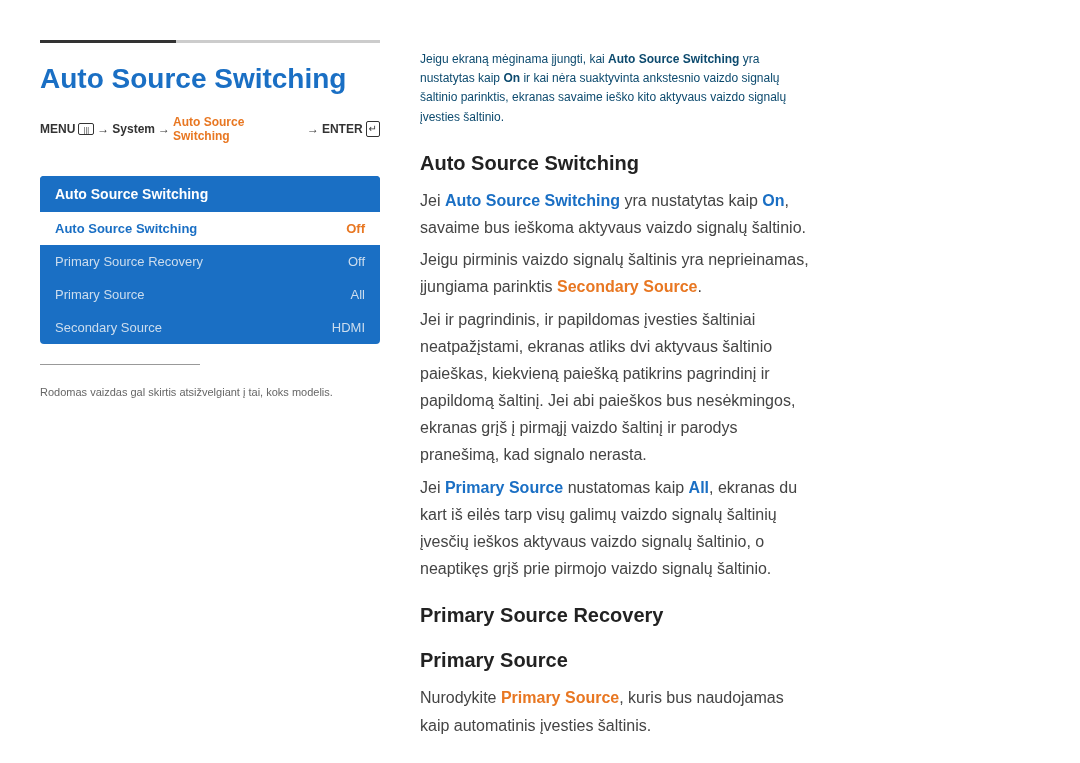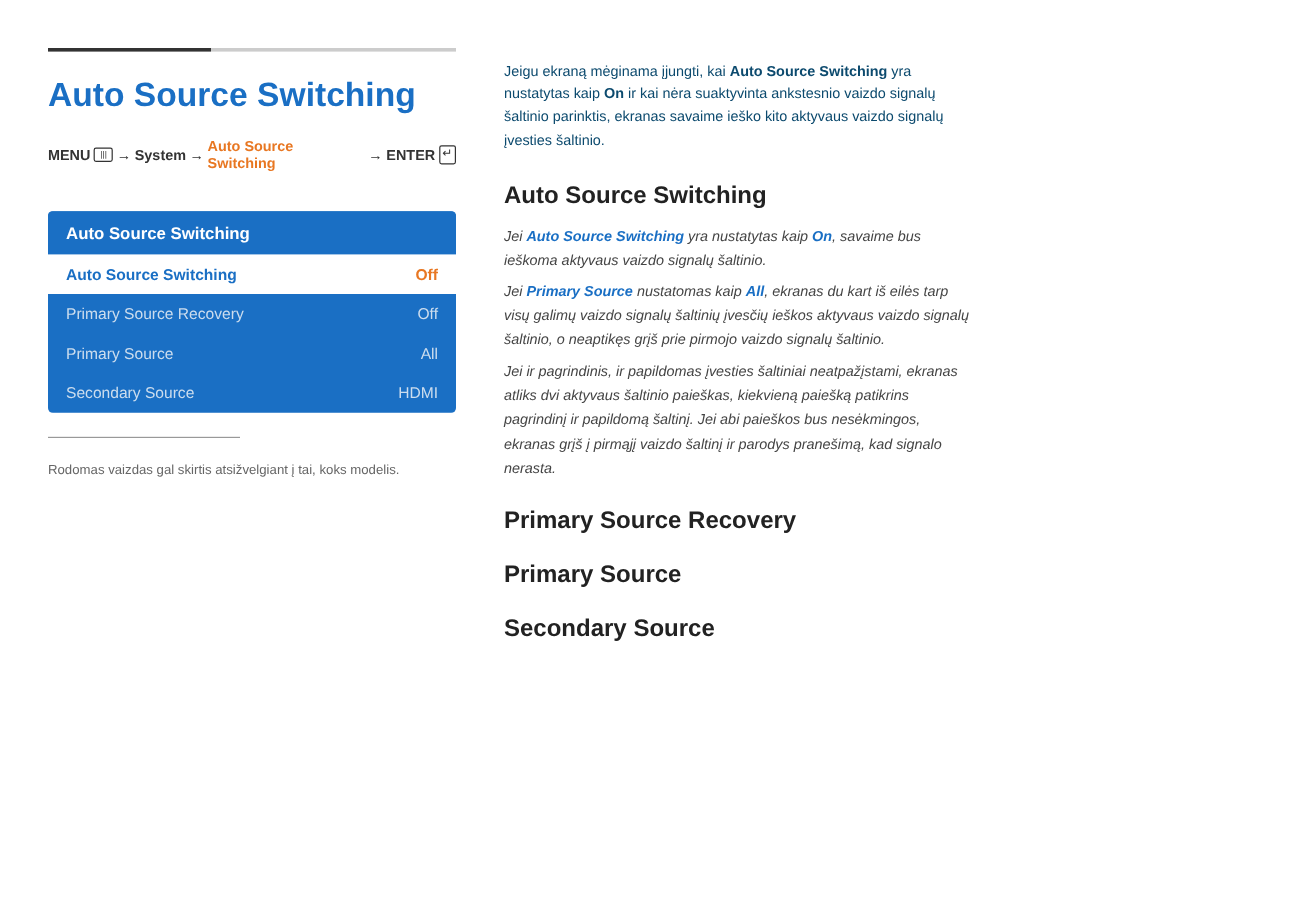--- a/index.html
+++ b/index.html
@@ -131,25 +131,24 @@
 
     .section-title {
       font-size: 20px;
       font-weight: bold;
       color: #222;
       margin-bottom: 12px;
       margin-top: 5px;
     }
 
     .section-text {
-      font-size: 12px;
+      font-size: 16px;
       color: #444;
       line-height: 1.7;
       margin-bottom: 5px;
-      font-style: italic;
     }
 
     .section-text .blue { color: #1a6fc4; font-weight: bold; }
     .section-text .orange { color: #e87722; font-weight: bold; }
 
     .section-block {
       margin-bottom: 22px;
     }
 
     .note-line {
@@ -218,32 +217,38 @@
     <div class="intro-text">
       Jeigu ekraną mėginama įjungti, kai <strong><span class="blue">Auto Source Switching</span></strong> yra nustatytas kaip <strong><span class="blue">On</span></strong> ir kai nėra suaktyvinta ankstesnio vaizdo signalų šaltinio parinktis, ekranas savaime ieško kito aktyvaus vaizdo signalų įvesties šaltinio.
     </div>
 
     <div class="section-block">
       <div class="section-title">Auto Source Switching</div>
       <div class="section-text">
         Jei <strong><span class="blue">Auto Source Switching</span></strong> yra nustatytas kaip <strong><span class="blue">On</span></strong>, savaime bus ieškoma aktyvaus vaizdo signalų šaltinio.
       </div>
       <div class="section-text">
+        Jeigu pirminis vaizdo signalų šaltinis yra neprieinamas, įjungiama parinktis <strong><span class="orange">Secondary Source</span></strong>.
+      </div>
+      <div class="section-text">
+        Jei ir pagrindinis, ir papildomas įvesties šaltiniai neatpažįstami, ekranas atliks dvi aktyvaus šaltinio paieškas, kiekvieną paiešką patikrins pagrindinį ir papildomą šaltinį. Jei abi paieškos bus nesėkmingos, ekranas grįš į pirmąjį vaizdo šaltinį ir parodys pranešimą, kad signalo nerasta.
+      </div>
+      <div class="section-text">
         Jei <strong><span class="blue">Primary Source</span></strong> nustatomas kaip <strong><span class="blue">All</span></strong>, ekranas du kart iš eilės tarp visų galimų vaizdo signalų šaltinių įvesčių ieškos aktyvaus vaizdo signalų šaltinio, o neaptikęs grįš prie pirmojo vaizdo signalų šaltinio.
       </div>
-      <div class="section-text">
-        Jei ir pagrindinis, ir papildomas įvesties šaltiniai neatpažįstami, ekranas atliks dvi aktyvaus šaltinio paieškas, kiekvieną paiešką patikrins pagrindinį ir papildomą šaltinį. Jei abi paieškos bus nesėkmingos, ekranas grįš į pirmąjį vaizdo šaltinį ir parodys pranešimą, kad signalo nerasta.
-      </div>
     </div>
 
     <div class="section-block">
       <div class="section-title">Primary Source Recovery</div>
     </div>
 
     <div class="section-block">
       <div class="section-title">Primary Source</div>
+      <div class="section-text">
+        Nurodykite <strong><span class="orange">Primary Source</span></strong>, kuris bus naudojamas kaip automatinis įvesties šaltinis.
+      </div>
     </div>
 
     <div class="section-block">
       <div class="section-title">Secondary Source</div>
     </div>
   </div>
 </div>
 
 </body></html>

